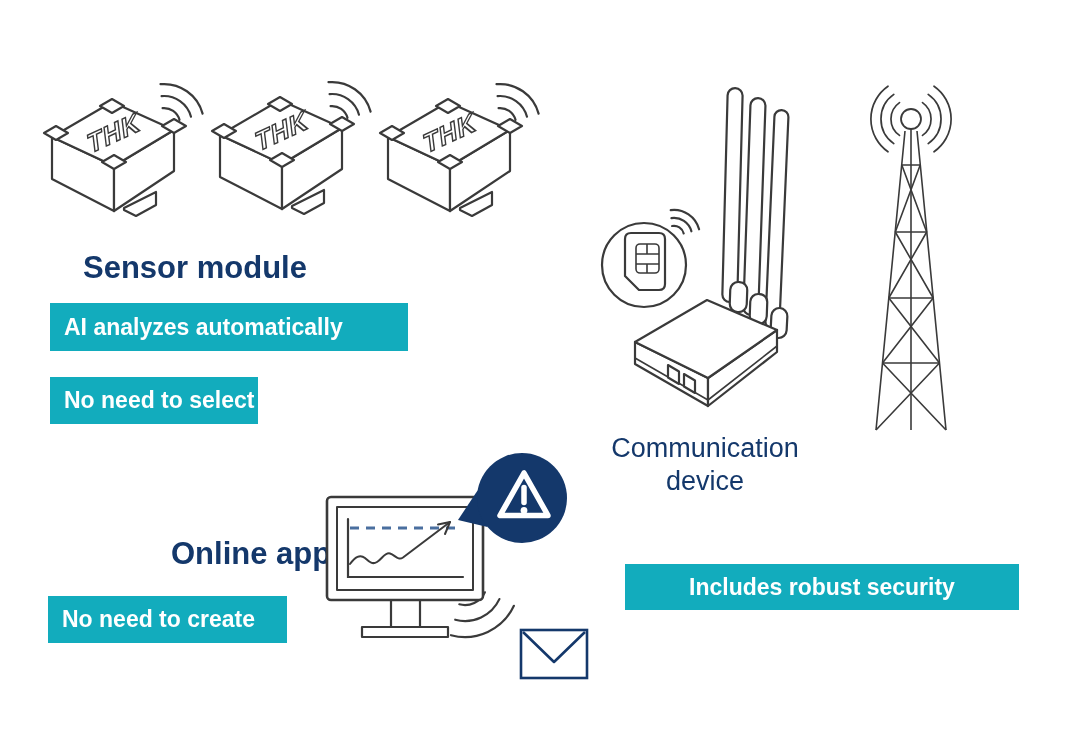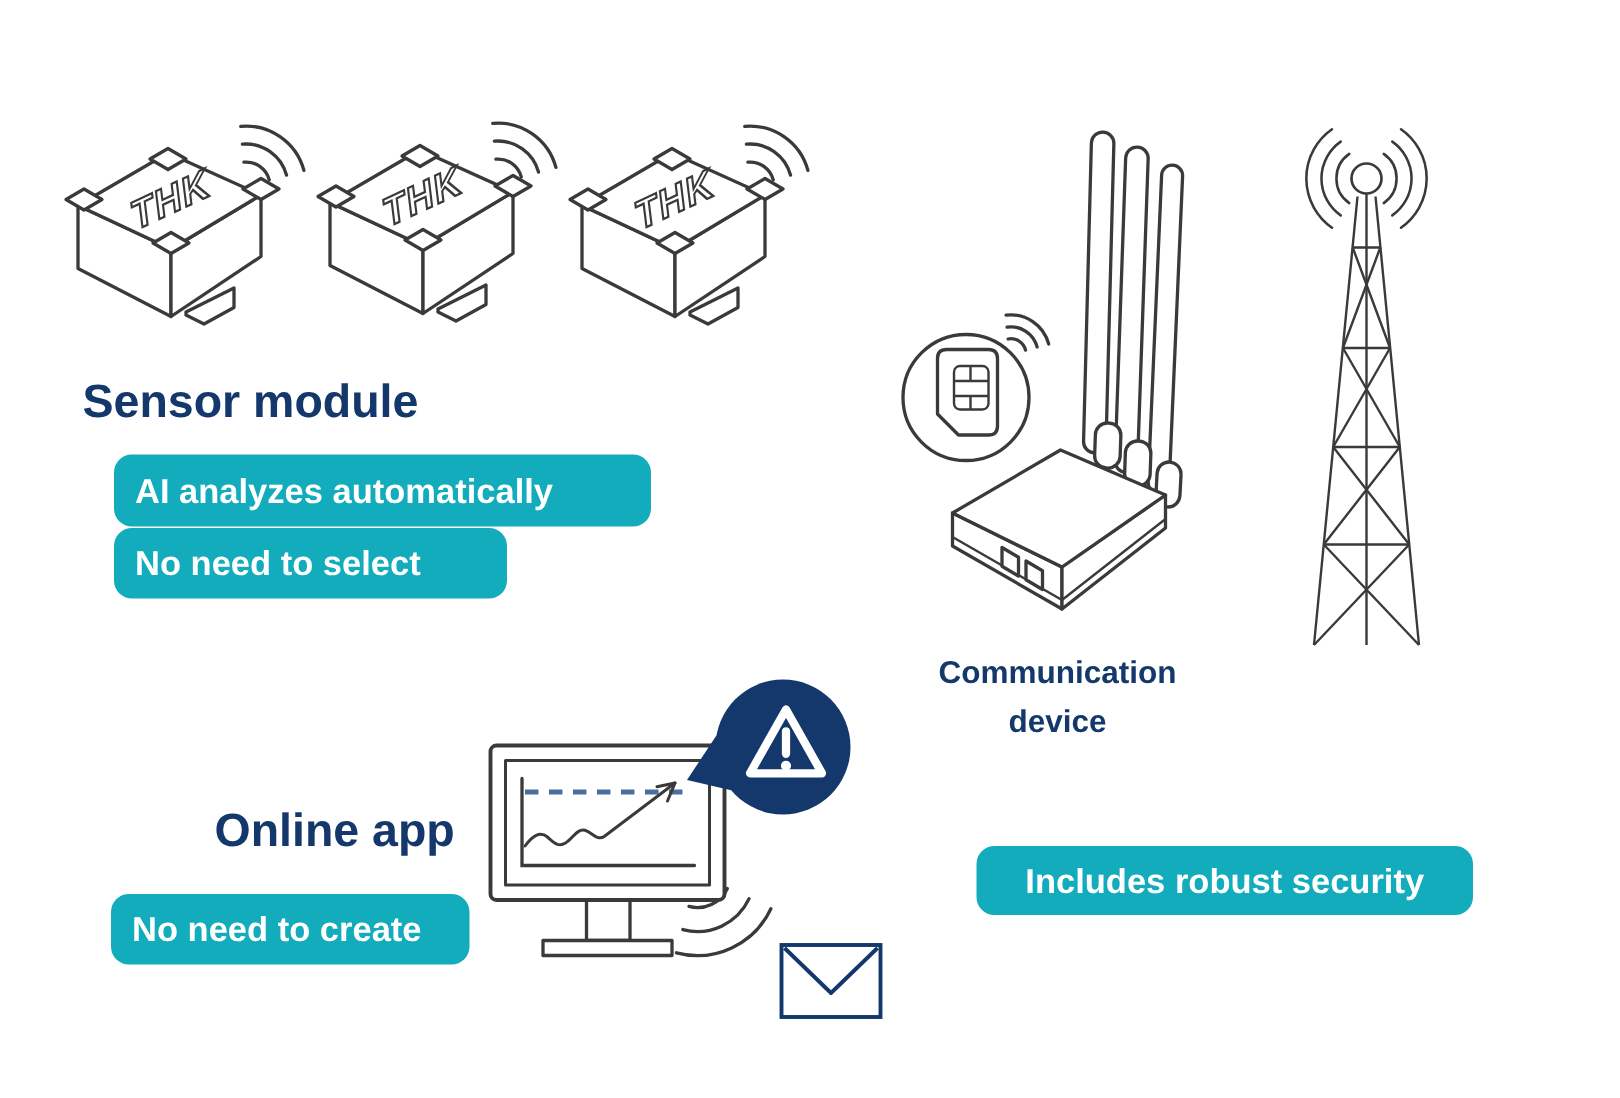--- a/index.html
+++ b/index.html
@@ -1,25 +1,25 @@
 <!DOCTYPE html>
 <html style="--navy: #14386B; --teal: #12ACBD; --line: #3A3A3A; --dash: #4A6F9F; --bg: #FFFFFF;"><head>
 <meta charset="utf-8">
 <style>
   :root{
     --navy:#14386B; --teal:#12ACBD; --line:#3A3A3A; --dash:#4A6F9F; --bg:#FFFFFF;
   }
   html,body{margin:0;padding:0;background:#fff;}
   .canvas{position:relative;width:1080px;height:732px;background:var(--bg);
     font-family:"Liberation Sans",sans-serif;overflow:hidden;}
-  .heading{position:absolute;color:var(--navy);font-weight:700;font-size:31px;white-space:nowrap;}
+  .heading{position:absolute;color:var(--navy);font-weight:700;font-size:31px;white-space:nowrap;margin-left:28px;}
   .badge{position:absolute;background:var(--teal);color:#fff;font-weight:700;font-size:23px;
-    border-radius:12px;display:flex;align-items:center;padding:0 14px;white-space:nowrap;box-sizing:border-box;margin-left:26px;}
+    border-radius:0;display:flex;align-items:center;padding:0 14px;white-space:nowrap;box-sizing:border-box;}
   .badge.center{justify-content:center;padding:0;}
-  .label{position:absolute;color:var(--navy);font-weight:700;font-size:21px;line-height:33px;text-align:center;}
+  .label{position:absolute;color:var(--navy);font-weight:400;font-size:27px;line-height:33px;text-align:center;}
   .illus{position:absolute;}
   .defs-holder{position:absolute;width:0;height:0;}
   .ln{fill:#fff;stroke:var(--line);stroke-width:2.2;stroke-linejoin:round;stroke-linecap:round;}
   .arc{fill:none;stroke:var(--line);stroke-width:2.2;stroke-linecap:round;}
   .arc2{fill:none;stroke:var(--line);stroke-width:1.7;stroke-linecap:round;}
   .thin{fill:none;stroke:var(--line);stroke-width:1.6;stroke-linejoin:round;}
   .wave{fill:none;stroke:var(--line);stroke-width:2;stroke-linecap:round;stroke-linejoin:round;}
   .nv{fill:none;stroke:var(--navy);stroke-width:2.6;stroke-linejoin:round;}
 </style>
 </head>
@@ -55,21 +55,21 @@
     </svg>
   <svg class="illus" style="left:210px;top:56px" width="162" height="165" viewBox="0 0 162 165">
       <use href="#sensorModule"></use>
     </svg>
   <svg class="illus" style="left:378px;top:58px" width="162" height="165" viewBox="0 0 162 165">
       <use href="#sensorModule"></use>
     </svg>
 
   <div class="heading" style="left:55px;top:250px">Sensor module</div>
   <div class="badge" style="left:50px;top:303px;width:358px;height:48px">AI analyzes automatically</div>
-  <div class="badge" style="left:50px;top:352px;width:262px;height:47px">No need to select</div>
+  <div class="badge" style="left:50px;top:377px;width:208px;height:47px">No need to select</div>
 
   <div class="heading" style="left:143px;top:536px">Online app</div>
   <div class="badge" style="left:48px;top:596px;width:239px;height:47px">No need to create</div>
 
   <svg class="illus" style="left:310px;top:450px" width="290" height="235" viewBox="0 0 290 235">
     <g>
       <path class="arc" d="M174.9,142.3 A22,22 0 0 1 149.3,154.3"></path>
       <path class="arc" d="M189.4,149.1 A38,38 0 0 1 145.2,169.7"></path>
       <path class="arc" d="M203.9,155.8 A54,54 0 0 1 141,185.2"></path>
     </g>
@@ -141,15 +141,15 @@
       <path class="thin" d="M63.8,85 H82.2 M57.3,152 H88.7 M50.8,218 H95.2 M44.5,283 H101.5"></path>
       <path class="thin" d="M63.8,85 L88.7,152 M82.2,85 L57.3,152 M57.3,152 L95.2,218 M88.7,152 L50.8,218 M50.8,218 L101.5,283 M95.2,218 L44.5,283 M44.5,283 L108,350 M101.5,283 L38,350"></path>
       <circle class="ln" cx="73" cy="39" r="10" style="stroke-width:1.8"></circle>
     </g>
   </svg>
 
   <div class="label" style="left:575px;top:432px;width:260px">
     <div>Communication</div>
     <div>device</div>
   </div>
-  <div class="badge center" style="left:625px;top:564px;width:331px;height:46px">Includes robust security</div>
+  <div class="badge center" style="left:625px;top:564px;width:394px;height:46px">Includes robust security</div>
 
 </div>
 
 </body></html>

